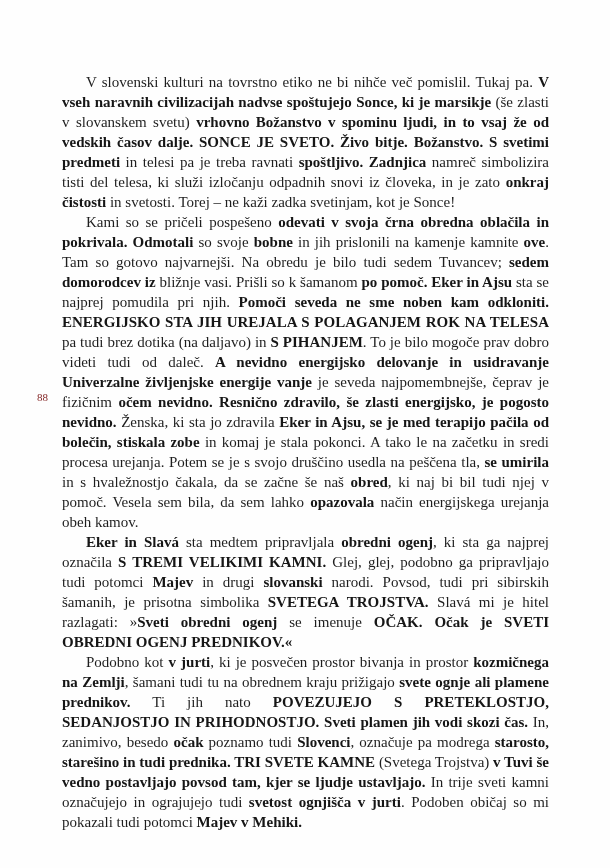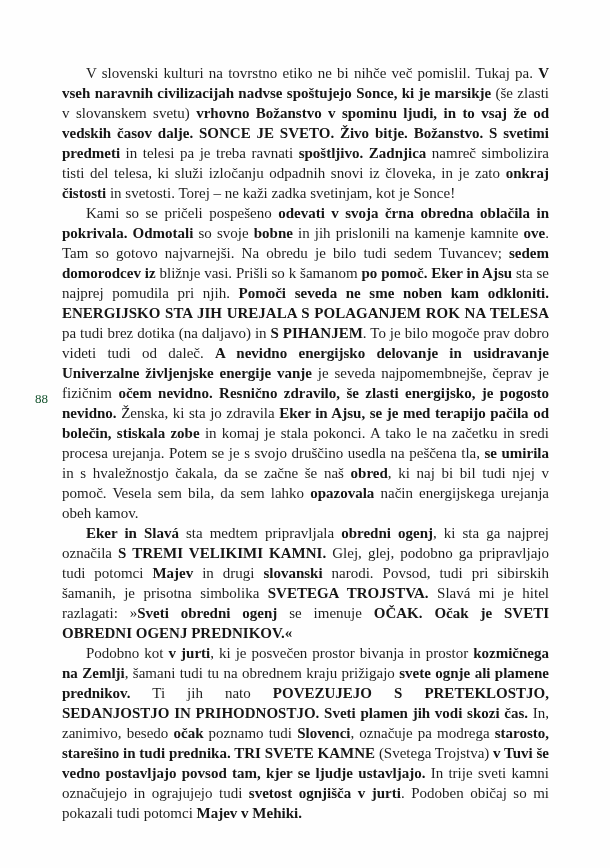--- a/index.html
+++ b/index.html
@@ -25,27 +25,27 @@
     letter-spacing: 0.9px;
     color: #2b2b2b;
     white-space: nowrap;
   }
   .page-number {
     position: absolute;
     left: 24px;
     top: 391px;
     width: 24px;
     text-align: right;
-    font-size: 13px;
-    color: #14532d;
+    font-size: 11px;
+    color: #7f1d1d;
   }
   .text-block {
     position: absolute;
     left: 62px;
-    top: 63px;
+    top: 72px;
     width: 487px;
     font-size: 15px;
     line-height: 20px;
     text-align: justify;
   }
   .text-block p {
     margin: 0;
     padding: 0;
     text-indent: 24px;
   }

